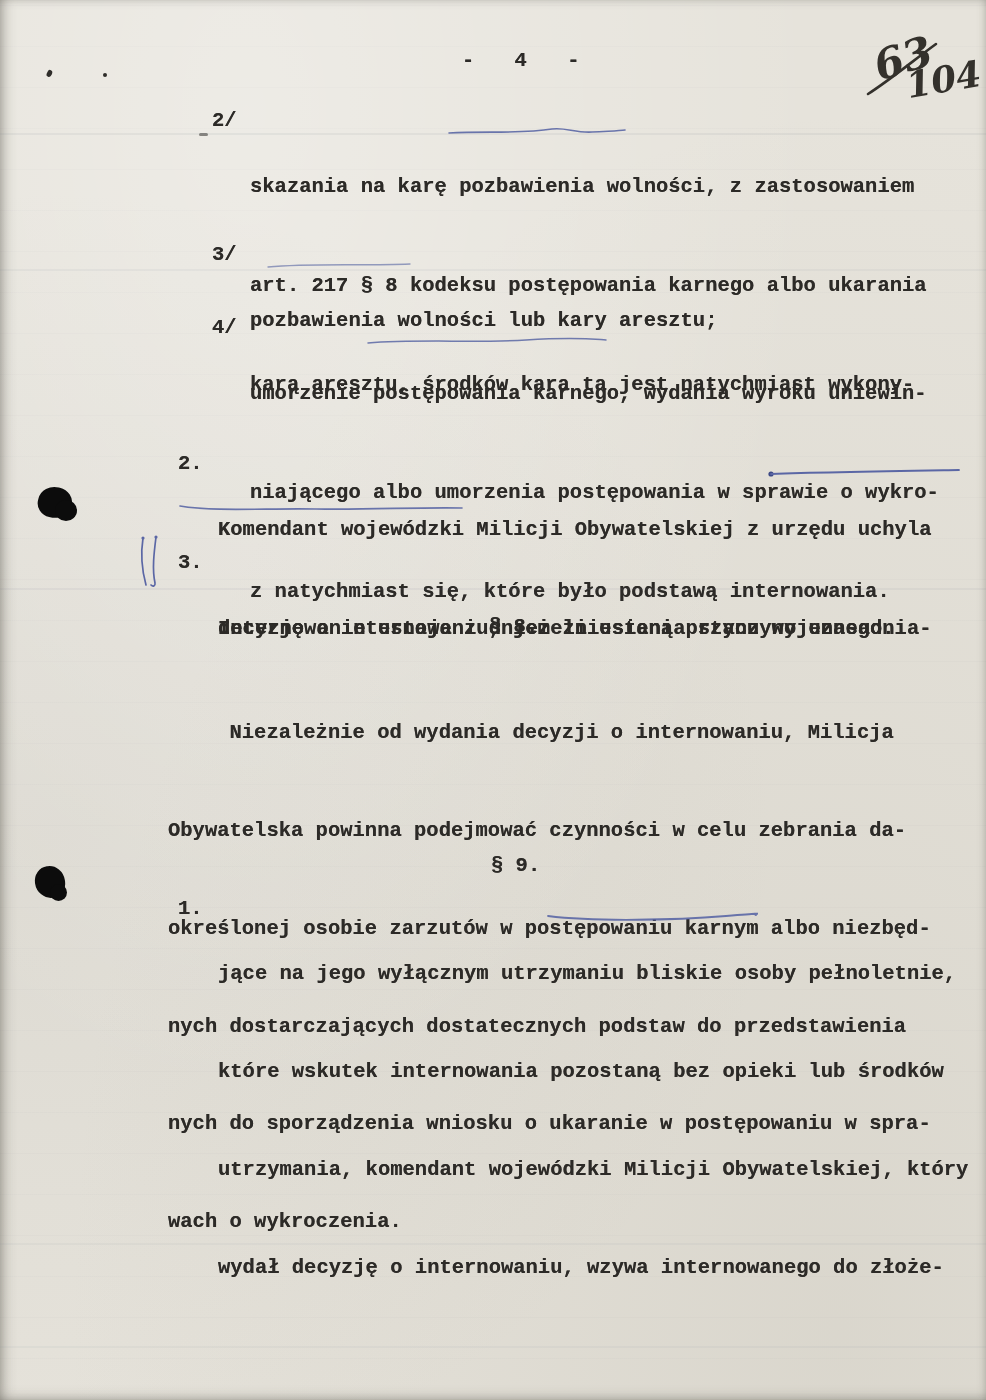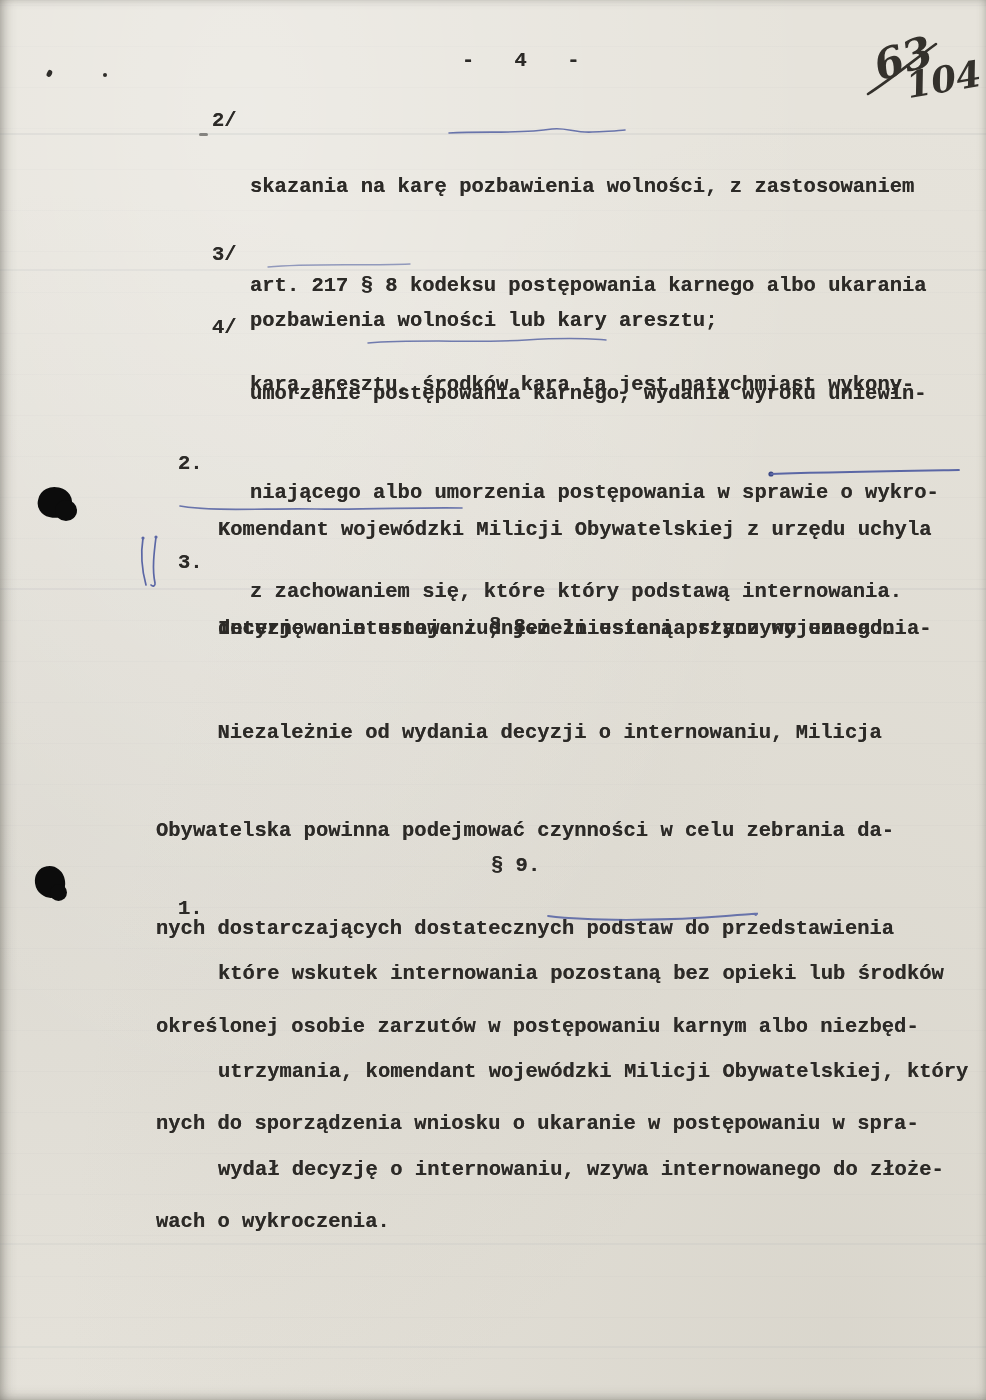--- a/index.html
+++ b/index.html
@@ -88,55 +88,56 @@
     <div class="lines">
       <div>pozbawienia wolności lub kary aresztu;</div>
     </div>
   </div>
 
   <div class="block tw" style="left:212px;top:311px;">
     <span class="marker" style="width:38px;">4/</span>
     <div class="lines">
       <div>umorzenie postępowania karnego, wydania wyroku uniewin-</div>
       <div>niającego albo umorzenia postępowania w sprawie o wykro-</div>
-      <div>z zachowaniem się, które który podstawą internowania.</div>
+      <div>z natychmiast się, które było podstawą internowania.</div>
     </div>
   </div>
 
   <div class="block tw" style="left:178px;top:447px;">
     <span class="marker" style="width:40px;">2.</span>
     <div class="lines">
       <div>Komendant wojewódzki Milicji Obywatelskiej z urzędu uchyla</div>
       <div>decyzję o internowaniu, jeżeli ustaną przyczyny uzasadnia-</div>
     </div>
   </div>
 
   <div class="block tw" style="left:178px;top:546px;">
     <span class="marker" style="width:40px;">3.</span>
     <div class="lines">
       <div>Internowanie ustaje z dniem zniesienia stanu wojennego.</div>
     </div>
   </div>
 
   <div class="tw heading" style="left:489px;top:610px;">§ 8.</div>
-  <div class="block tw tight" style="left:156px;top:652px;">
+  <div class="block tw tight" style="left:168px;top:652px;">
     <div class="lines">
       <div>     Niezależnie od wydania decyzji o internowaniu, Milicja</div>
       <div>Obywatelska powinna podejmować czynności w celu zebrania da-</div>
+      <div>określonej osobie zarzutów w postępowaniu karnym albo niezbęd-</div>
       <div>nych dostarczających dostatecznych podstaw do przedstawienia</div>
-      <div>określonej osobie zarzutów w postępowaniu karnym albo niezbęd-</div>
       <div>nych do sporządzenia wniosku o ukaranie w postępowaniu w spra-</div>
       <div>wach o wykroczenia.</div>
     </div>
   </div>
 
   <div class="tw heading" style="left:491px;top:849px;">§ 9.</div>
   <div class="block tw tight" style="left:178px;top:893px;">
     <span class="marker" style="width:40px;">1.</span>
     <div class="lines">
+      <div>jące na jego wyłącznym utrzymaniu bliskie osoby pełnoletnie,</div>
       <div>które wskutek internowania pozostaną bez opieki lub środków</div>
       <div>utrzymania, komendant wojewódzki Milicji Obywatelskiej, który</div>
       <div>wydał decyzję o internowaniu, wzywa internowanego do złoże-</div>
       
       
       
       
       
     </div>
   </div>

